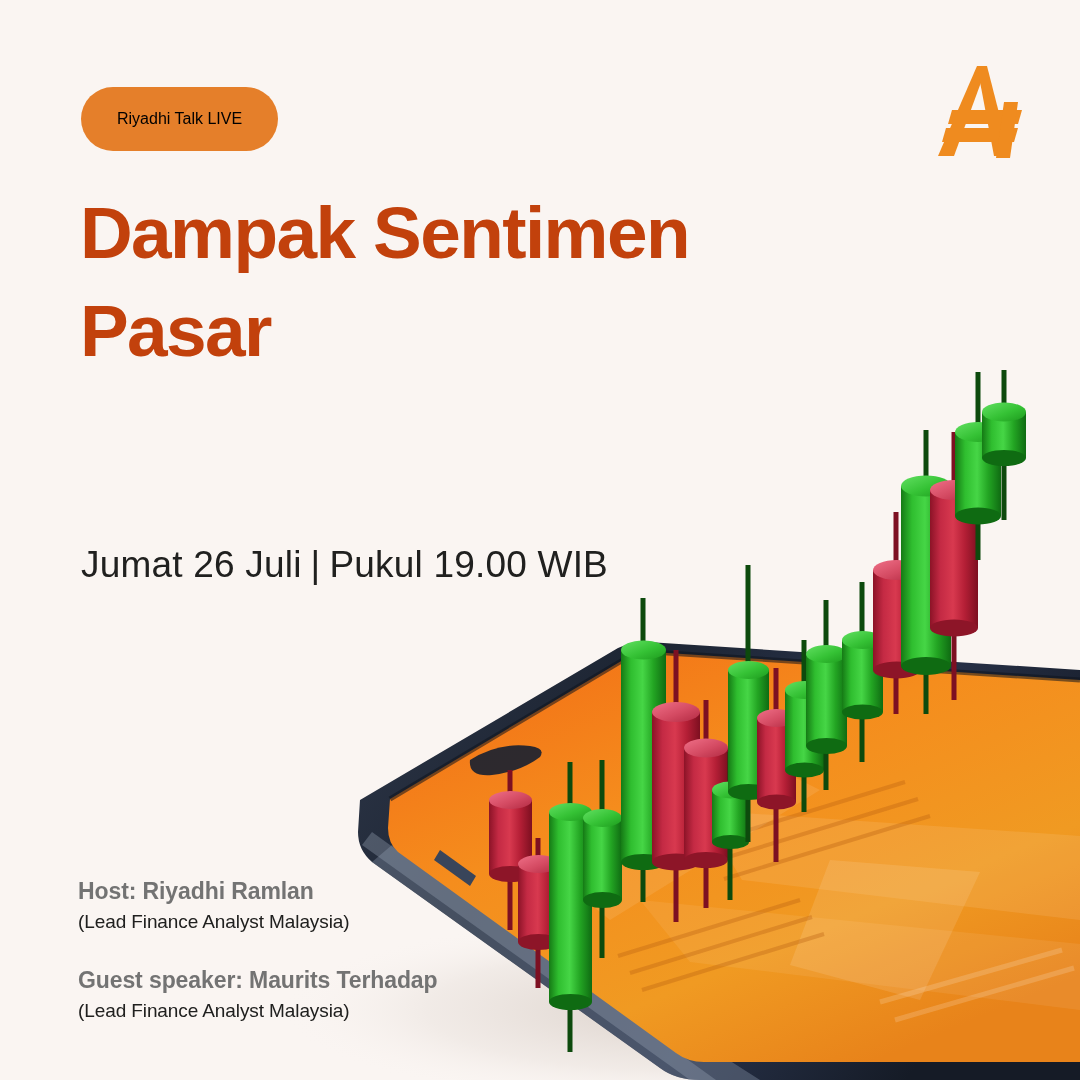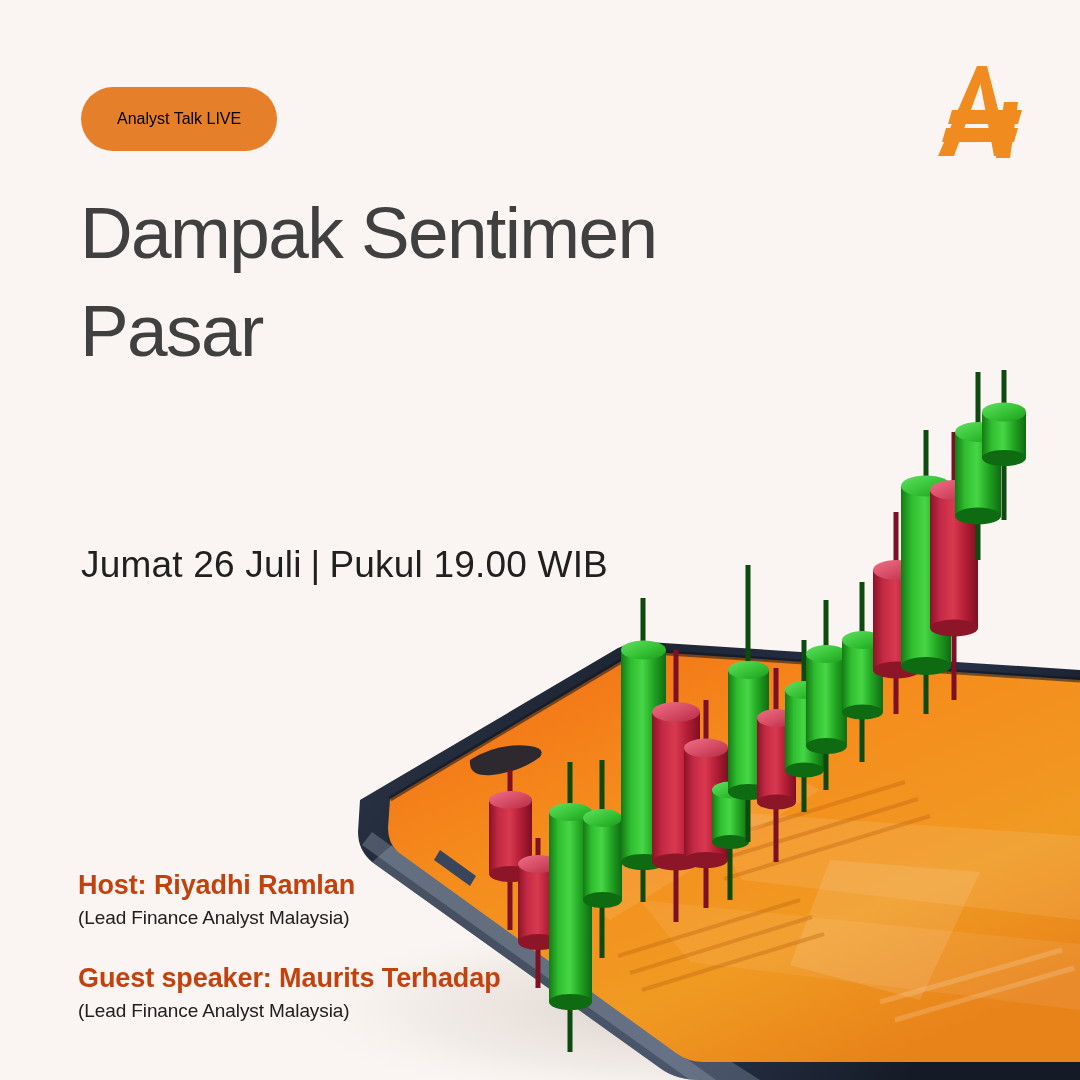--- a/index.html
+++ b/index.html
@@ -36,23 +36,23 @@
   }
 
   
   #headline {
     position:absolute;
     left:80px; top:196px;
     width:700px;
   }
   .headline-line {
     display:block;
-    color:#404040;
+    color:#c2410c;
     font-size:73px;
-    font-weight:normal;
+    font-weight:bold;
     line-height:1.0;
     letter-spacing:-1.6px;
     margin-bottom:25px;
     white-space:nowrap;
   }
 
   
   #datetime {
     position:absolute;
     left:81px; top:517px;
@@ -68,22 +68,22 @@
   
   #credits {
     position:absolute;
     left:78px; bottom:58px;
     z-index:6;
   }
   .credit-block { margin-top:34px; }
   .credit-block:first-child { margin-top:0; }
   .credit-name {
     display:block;
-    color:#c2410c;
-    font-size:27px;
+    color:#737373;
+    font-size:23px;
     font-weight:bold;
     letter-spacing:-0.1px;
     white-space:nowrap;
     margin-bottom:6px;
   }
   .credit-role {
     display:block;
     color:#20201f;
     font-size:19px;
     font-weight:400;
@@ -321,21 +321,21 @@
       <path d="M47 4 L57 4 L80 94 L64 94 Z"></path>
 
       <path d="M22 48 L92 48 L88 62 L18 62 Z"></path>
       <path d="M16 66 L88 66 L84 80 L12 80 Z"></path>
 
       <path d="M74 40 L88 40 L80 96 L66 96 Z"></path>
     </g>
   </svg>
 
   <div id="badge">
-    <span>Analyst Talk LIVE</span>
+    <span>Riyadhi Talk LIVE</span>
   </div>
 
   <h1 id="headline">
     <span class="headline-line">Dampak Sentimen</span>
     <span class="headline-line">Pasar</span>
   </h1>
 
   <div id="datetime">
     <span>Jumat 26 Juli</span><span class="sep">|</span><span>Pukul 19.00 WIB</span>
   </div>

